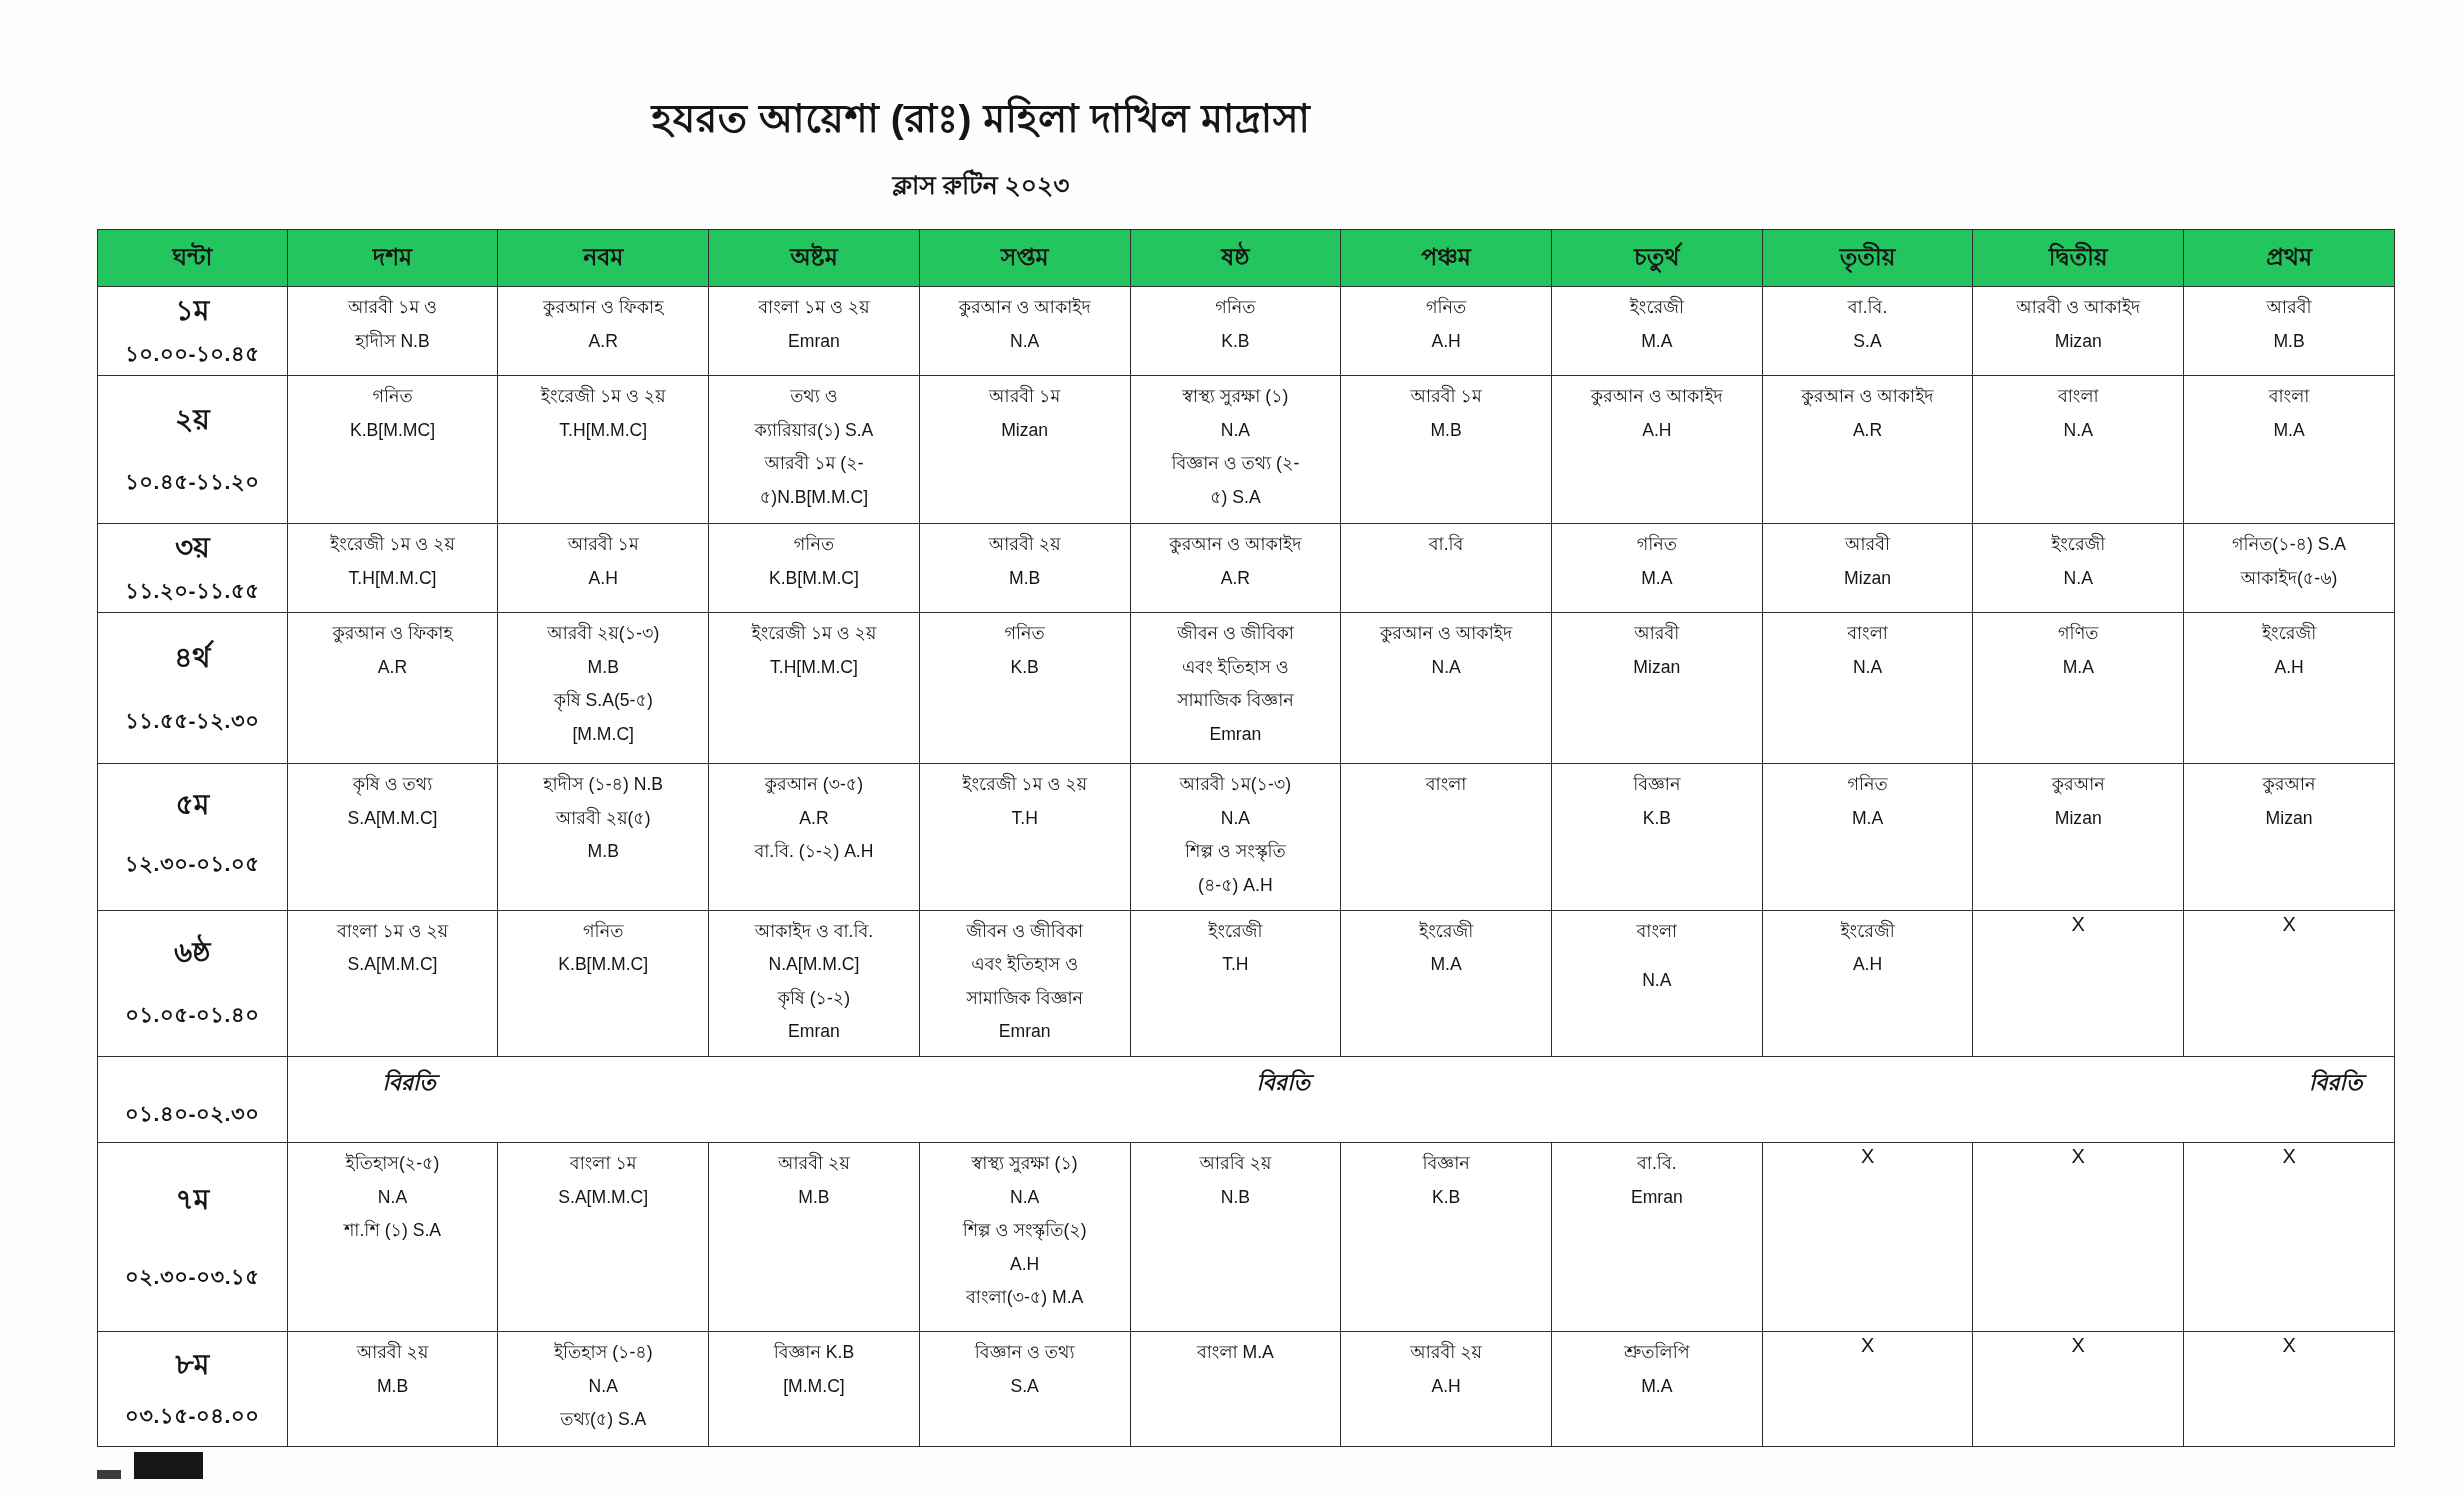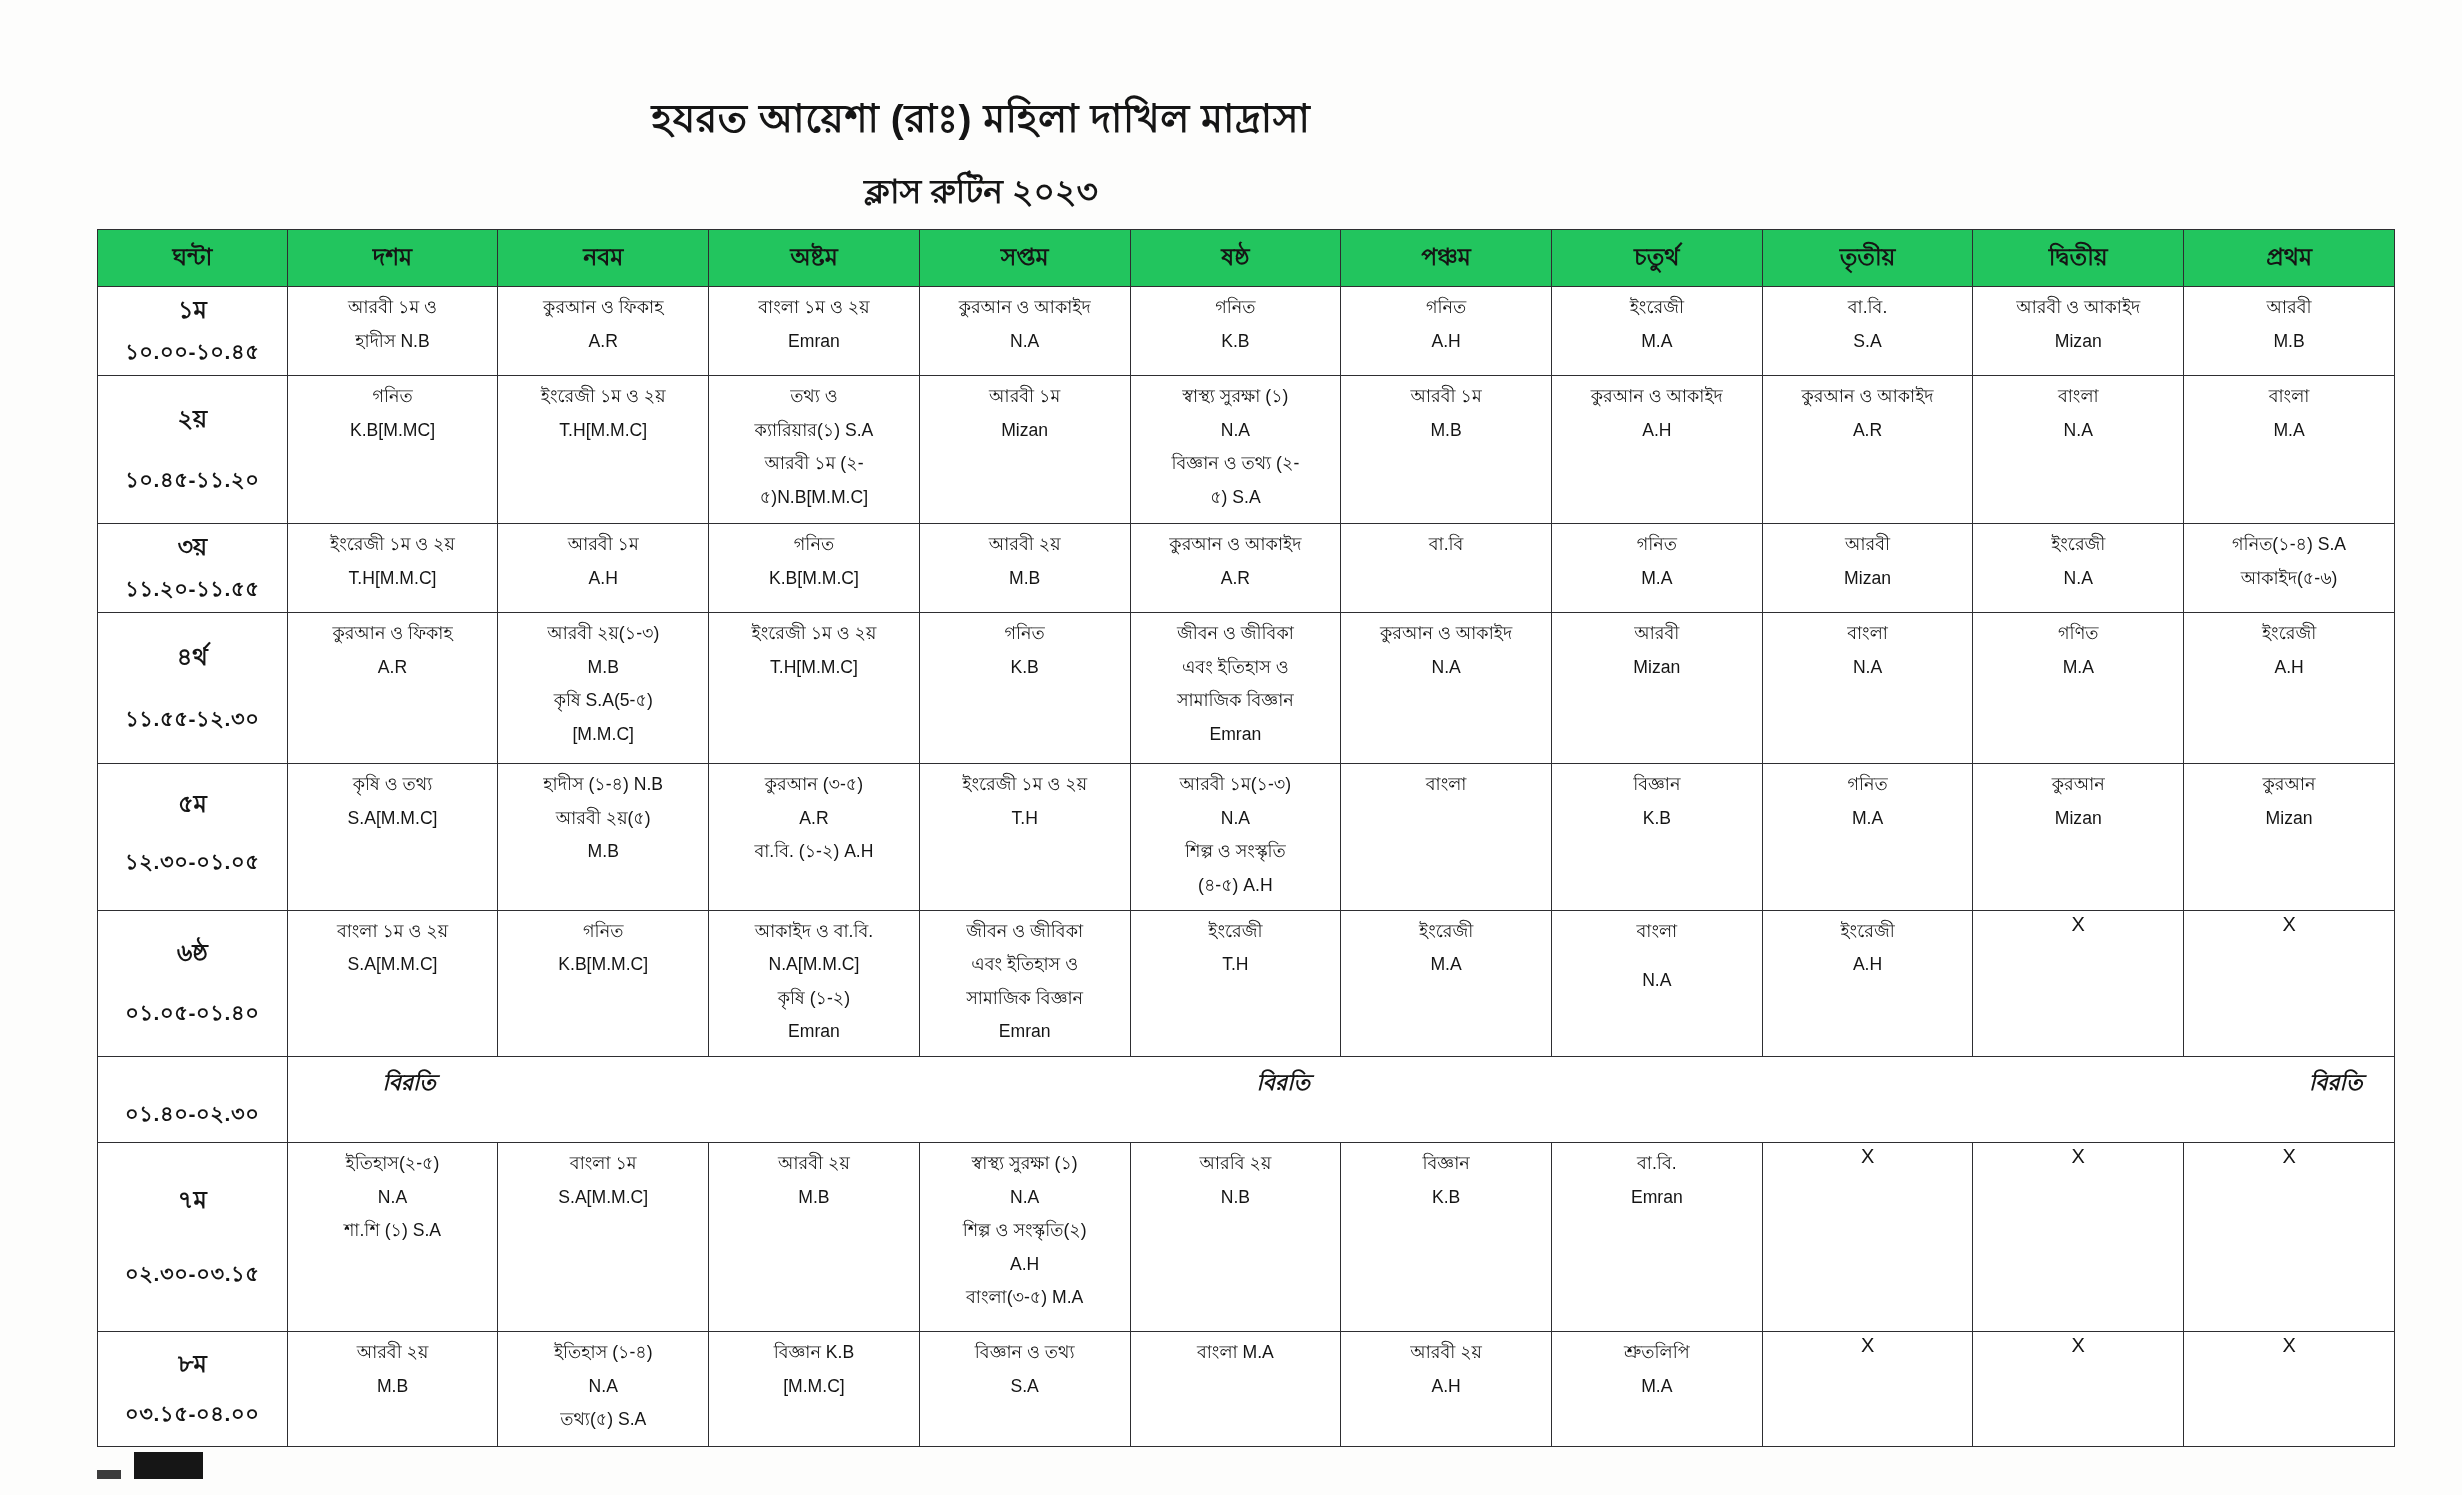--- a/index.html
+++ b/index.html
@@ -5,21 +5,21 @@
   html,body{margin:0;padding:0;}
   body{
     width:2462px;height:1495px;position:relative;
     background:#fdfdfc;
     font-family:"Liberation Sans","DejaVu Sans",sans-serif;
     color:#151515;
   }
   .sheet{position:absolute;inset:0;}
   .title-block{position:absolute;top:88px;left:0;width:1962px;text-align:center;}
   .title{font-size:39px;font-weight:bold;letter-spacing:0.6px;}
-  .subtitle{font-size:33px;font-weight:bold;margin-top:13px;}
+  .subtitle{font-size:25px;font-weight:bold;margin-top:13px;}
   table.routine{
     position:absolute;left:97px;top:229px;
     width:2298px;border-collapse:collapse;table-layout:fixed;
   }
   table.routine col.c-period{width:189px;}
   table.routine col.c-class{width:210px;}
   th,td{
     border:1.2px solid #2e2e31;
     vertical-align:top;
     padding:0;
@@ -32,21 +32,21 @@
     height:56px;background:#22c55e;
   }
   td{background:#fff;}
   .period-cell{
     text-align:center;
   }
   .period-inner{
     display:flex;flex-direction:column;justify-content:space-evenly;
     align-items:center;height:100%;
   }
-  .period-name{font-size:24px;font-weight:bold;}
+  .period-name{font-size:28px;font-weight:bold;}
   .period-time{font-size:21px;font-weight:bold;letter-spacing:0.6px;}
   .cell-inner{
     padding:9.4px 3.5px 2.3px 3.5px;text-align:center;height:100%;box-sizing:border-box;
   }
   .cell-line{
     font-size:17.6px;line-height:1.3;margin:0 0 10.6px 0;
     word-wrap:break-word;
   }
   .cell-line.empty{height:15.2px;margin:0;}
   td.x-cell .cell-inner{display:flex;align-items:center;justify-content:center;padding:0;}

